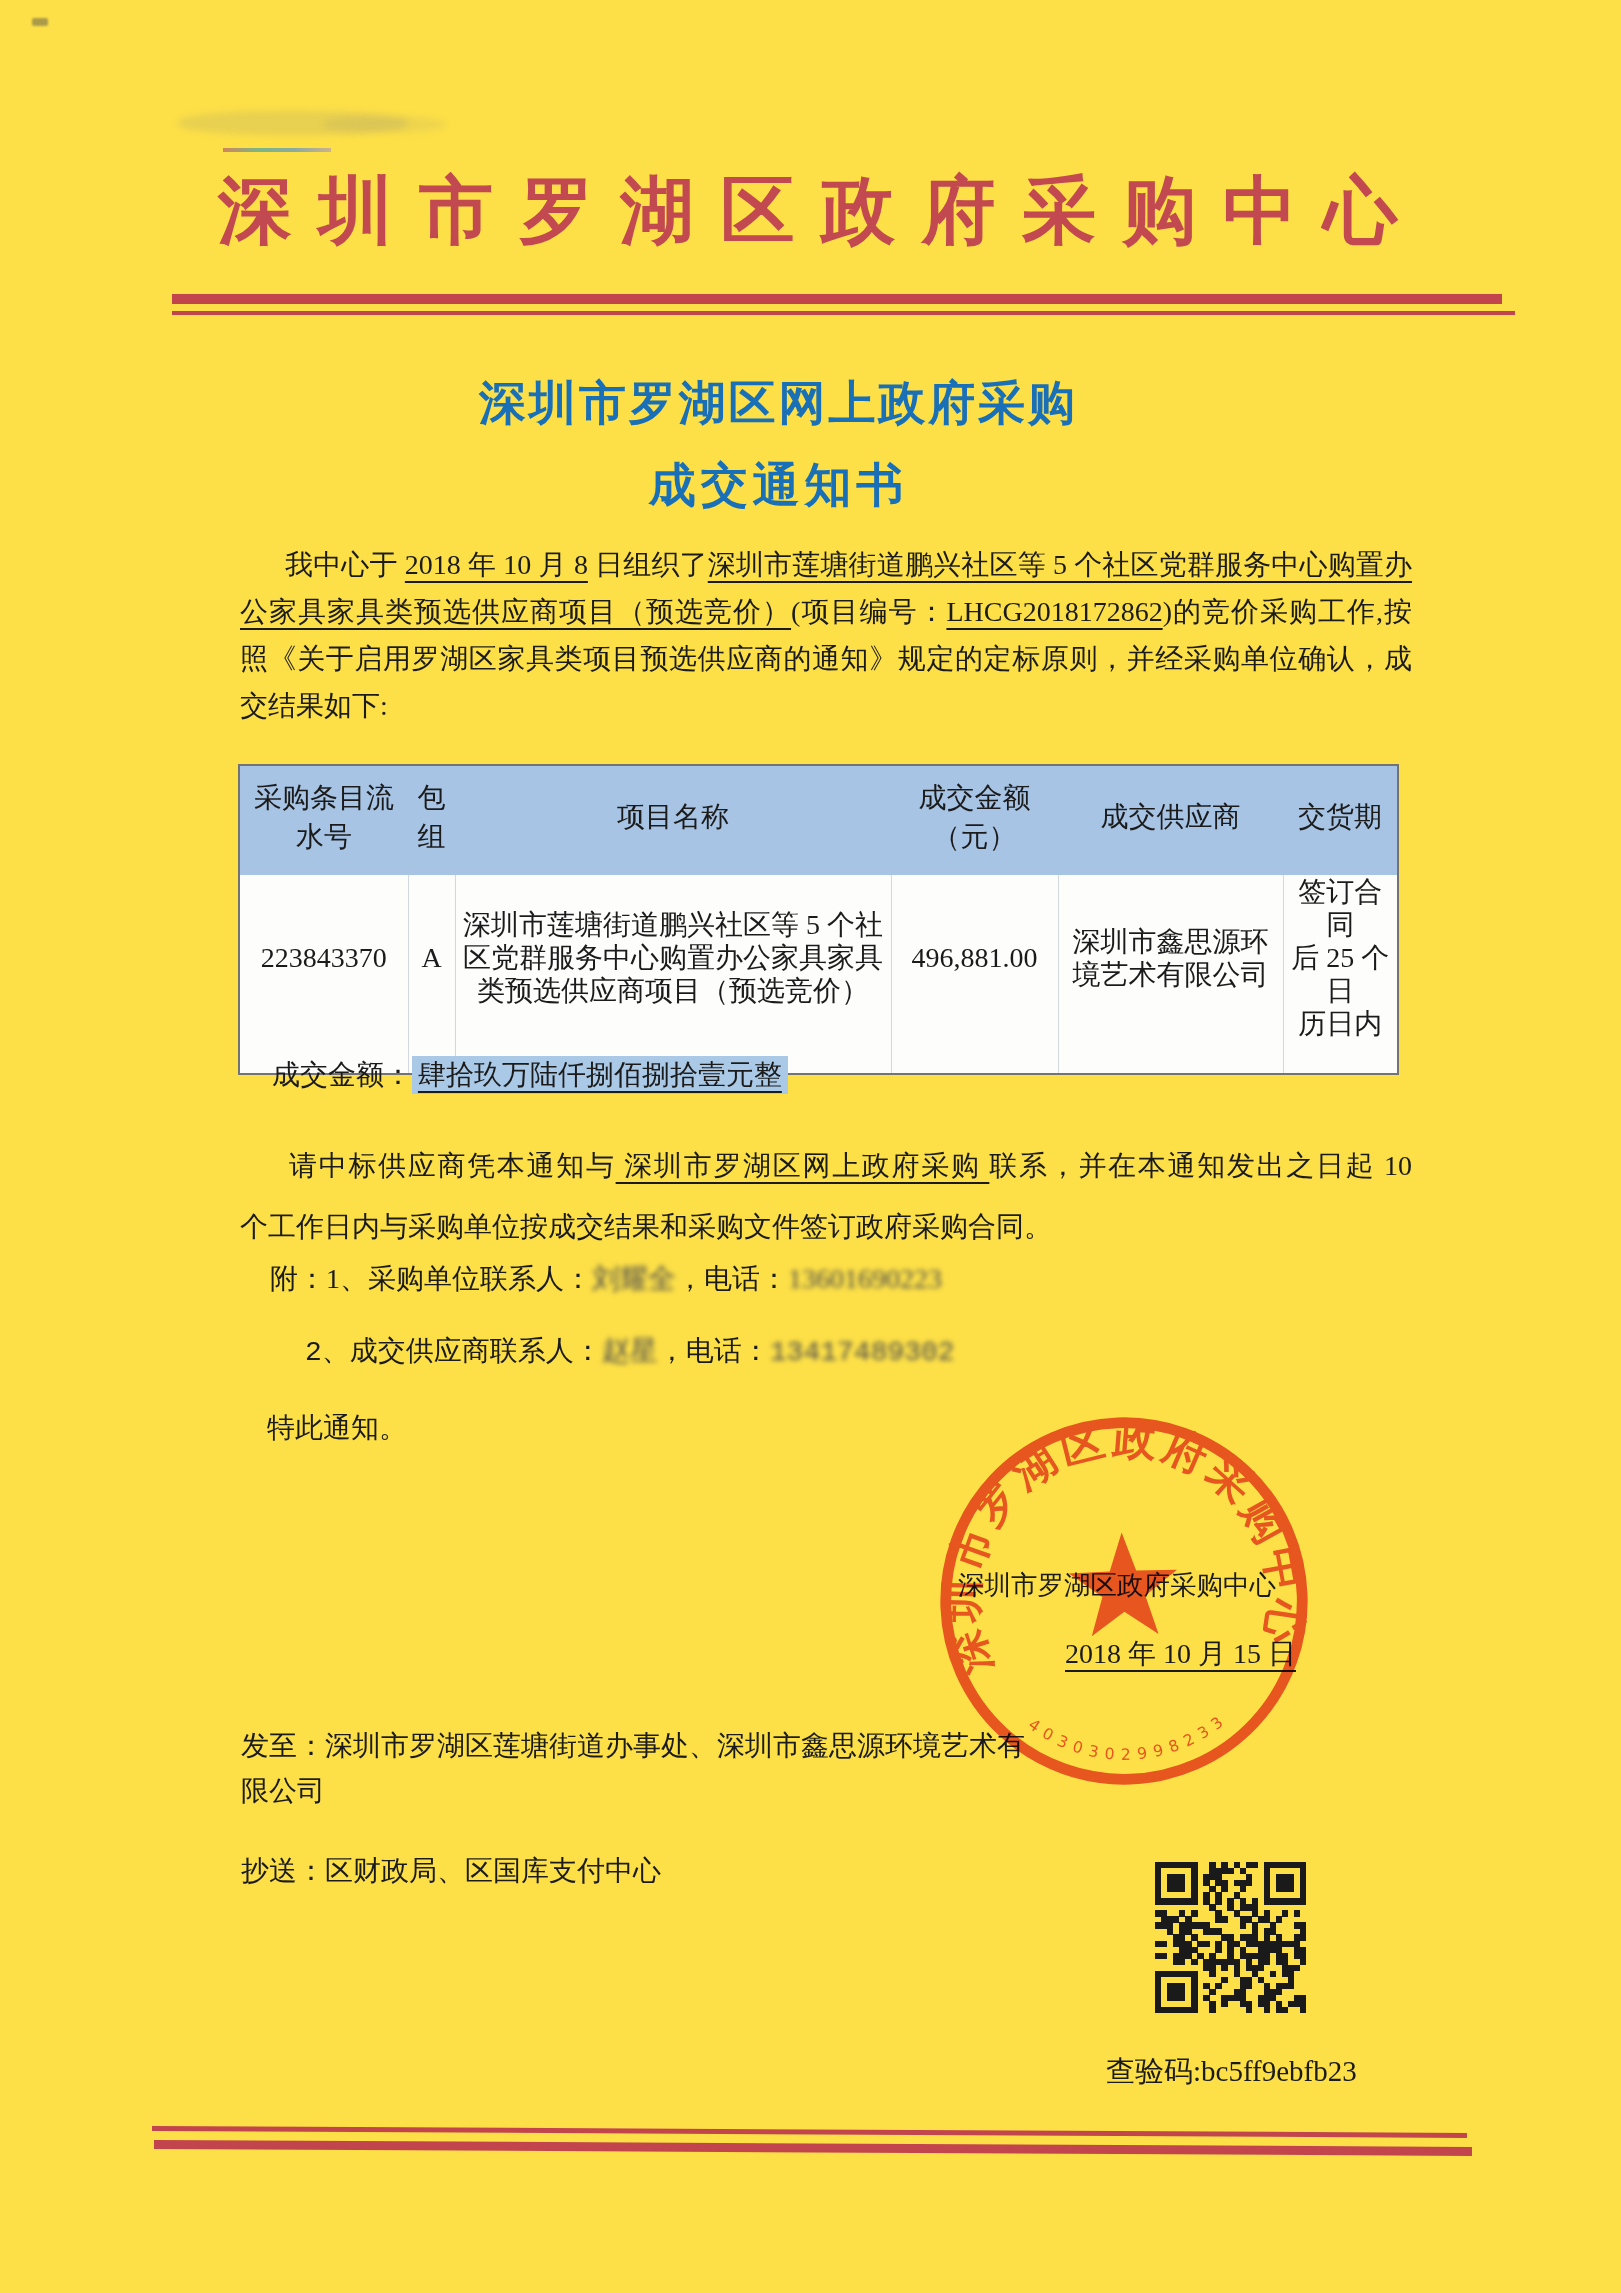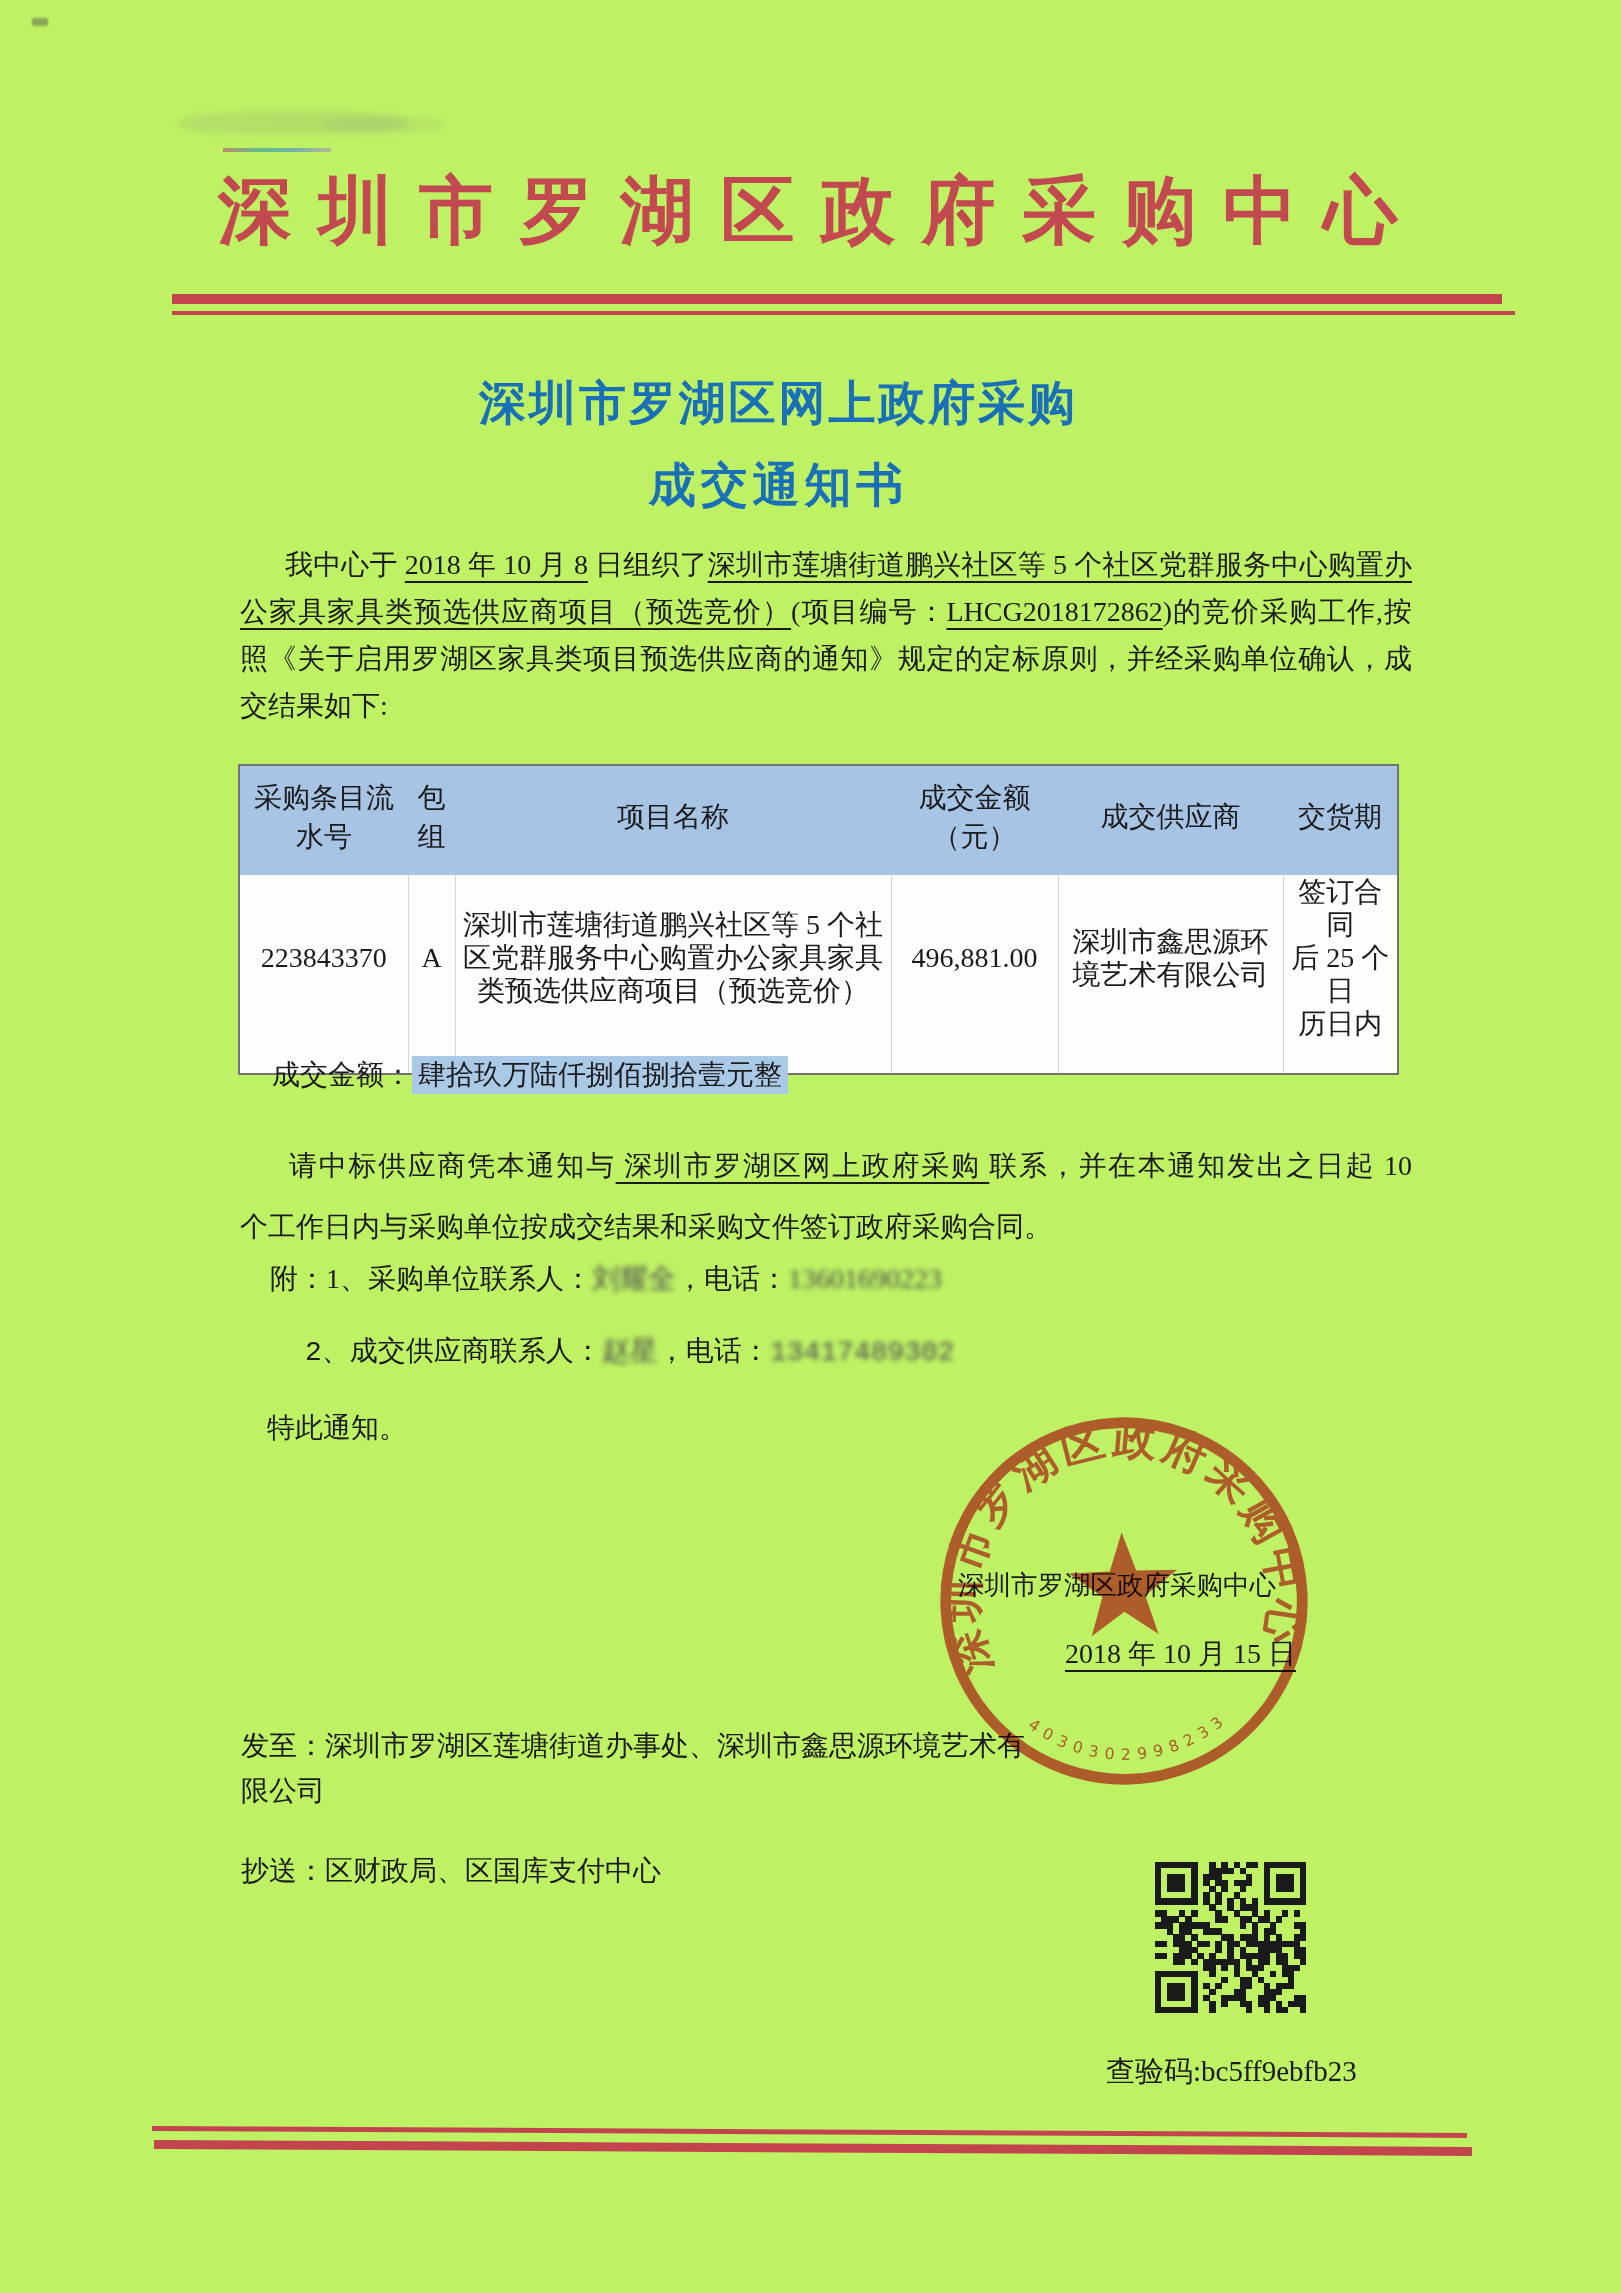--- a/index.html
+++ b/index.html
@@ -1,18 +1,18 @@
 <!DOCTYPE html>
 <html><head>
 <meta charset="utf-8">
 <style>
   html,body{margin:0;padding:0;background:#e8e8e8;}
   .page{
     position:relative; width:1621px; height:2294px; margin:0 auto;
-    background:#bef264; overflow:hidden;
+    background:#fde047; overflow:hidden;
     font-family:"Liberation Serif","DejaVu Serif",serif;
     color:#1b1b1b;
   }
   
   .speck{position:absolute; background:rgba(70,70,75,.45); filter:blur(1px); border-radius:2px;}
   .smudge{position:absolute; background:rgba(125,125,132,.16); filter:blur(3.9px); border-radius:45%;}
   .streak{position:absolute; height:3.9px; opacity:.65; filter:blur(0.6px);
     background:linear-gradient(90deg,#b9566a,#37a0a6,#4f8fd0,#b59ab0);}
   
   .letterhead{
@@ -48,21 +48,21 @@
   .ptable th.mid{padding-top:31px;}
   .ptable tbody tr{height:146px;}
   .ptable td{
     background:#fdfdfc; text-align:center; vertical-align:middle;
     white-space:pre-line; line-height:33px; padding:0 2px 33px 2px;
   }
   .ptable td + td{border-left:1px solid #d2d8de;}
   
   .amount-line{position:absolute; left:272px; top:1052px; font-size:28px; line-height:45px; white-space:nowrap;}
   .hl{background:#aac9e6; padding:2.9px 5.9px 3.9px 5.9px;
-      text-decoration-thickness:2px; text-underline-offset:6.9px;}
+      text-decoration:underline; text-decoration-thickness:2px; text-underline-offset:6.9px;}
   
   .attach{position:absolute; font-size:28px; line-height:39px; white-space:nowrap;}
   
   .sig-org{position:absolute; left:958px; top:1567px; font-size:26.5px; white-space:nowrap; z-index:2;}
   .sig-date{position:absolute; left:1065px; top:1635px; font-size:28px; white-space:nowrap; z-index:2;
     text-decoration:underline; text-decoration-thickness:2px; text-underline-offset:6.9px;}
   .seal{position:absolute; left:933px; top:1410px; z-index:3; opacity:.8; mix-blend-mode:multiply; pointer-events:none;}
   
   .sendto{position:absolute; left:241px; top:1723px; font-size:28px; line-height:45px; white-space:pre-line; width:1078px;}
   .cc{position:absolute; left:241px; top:1852px; font-size:28px; white-space:nowrap;}

